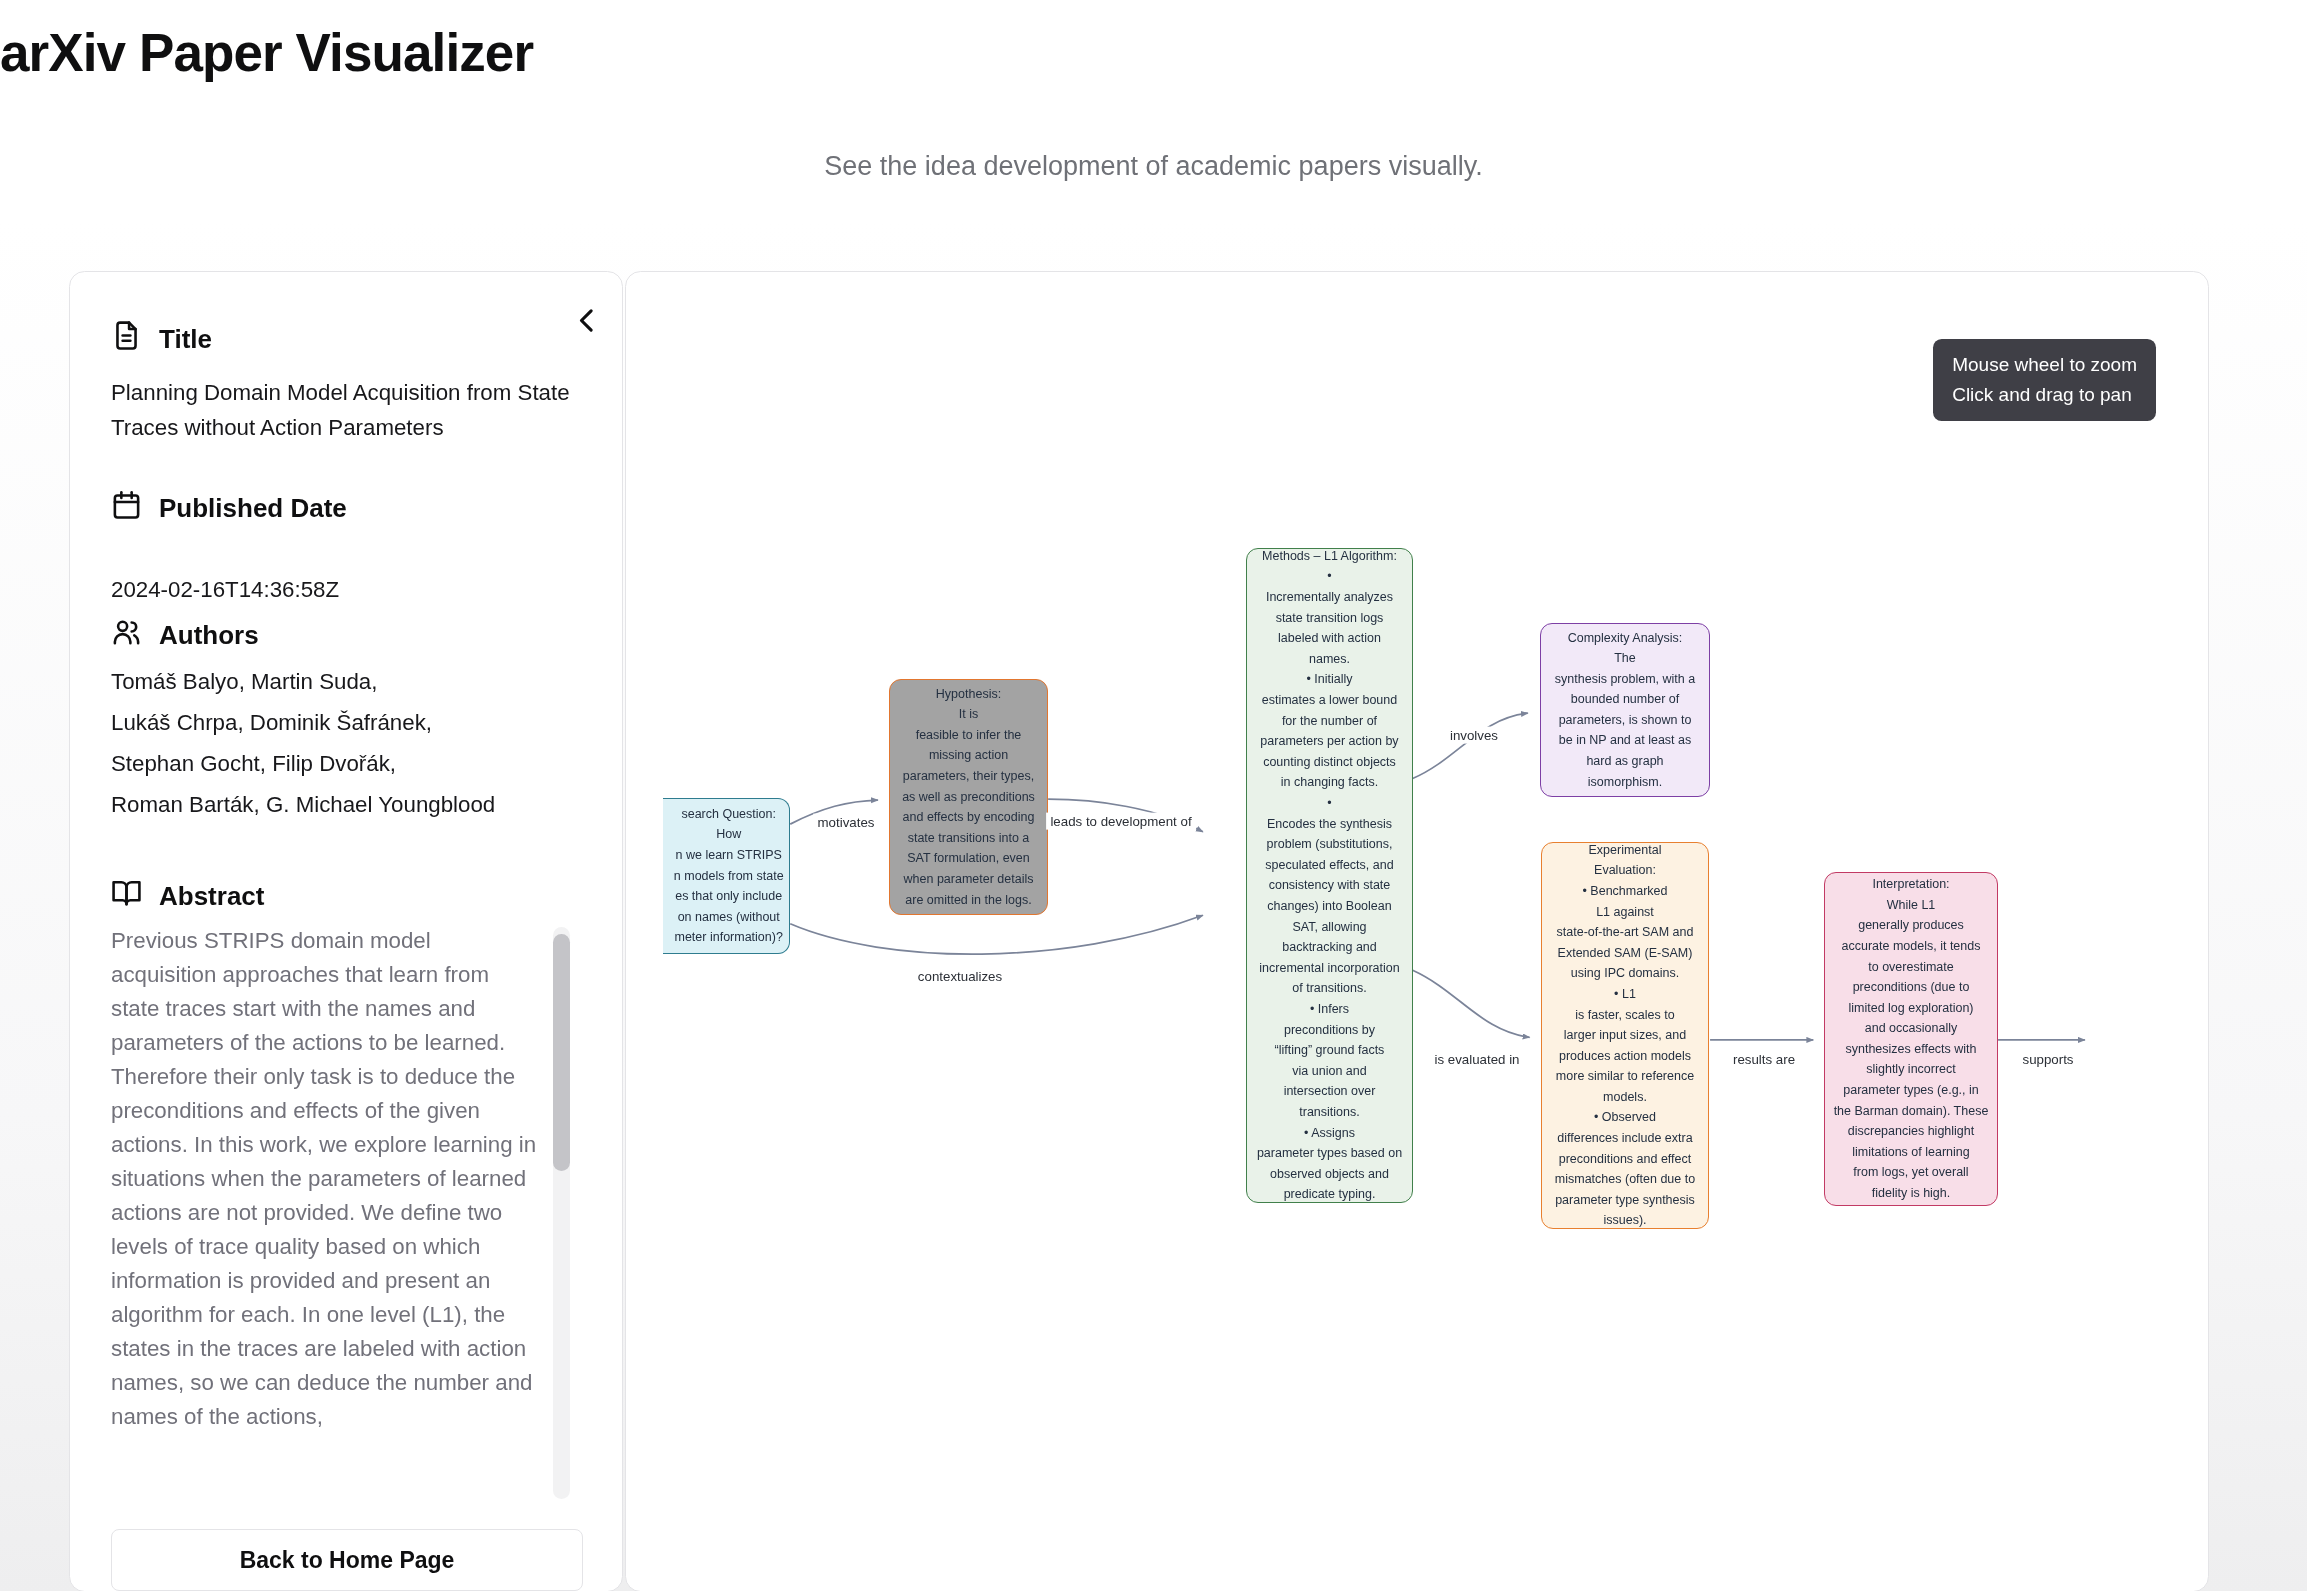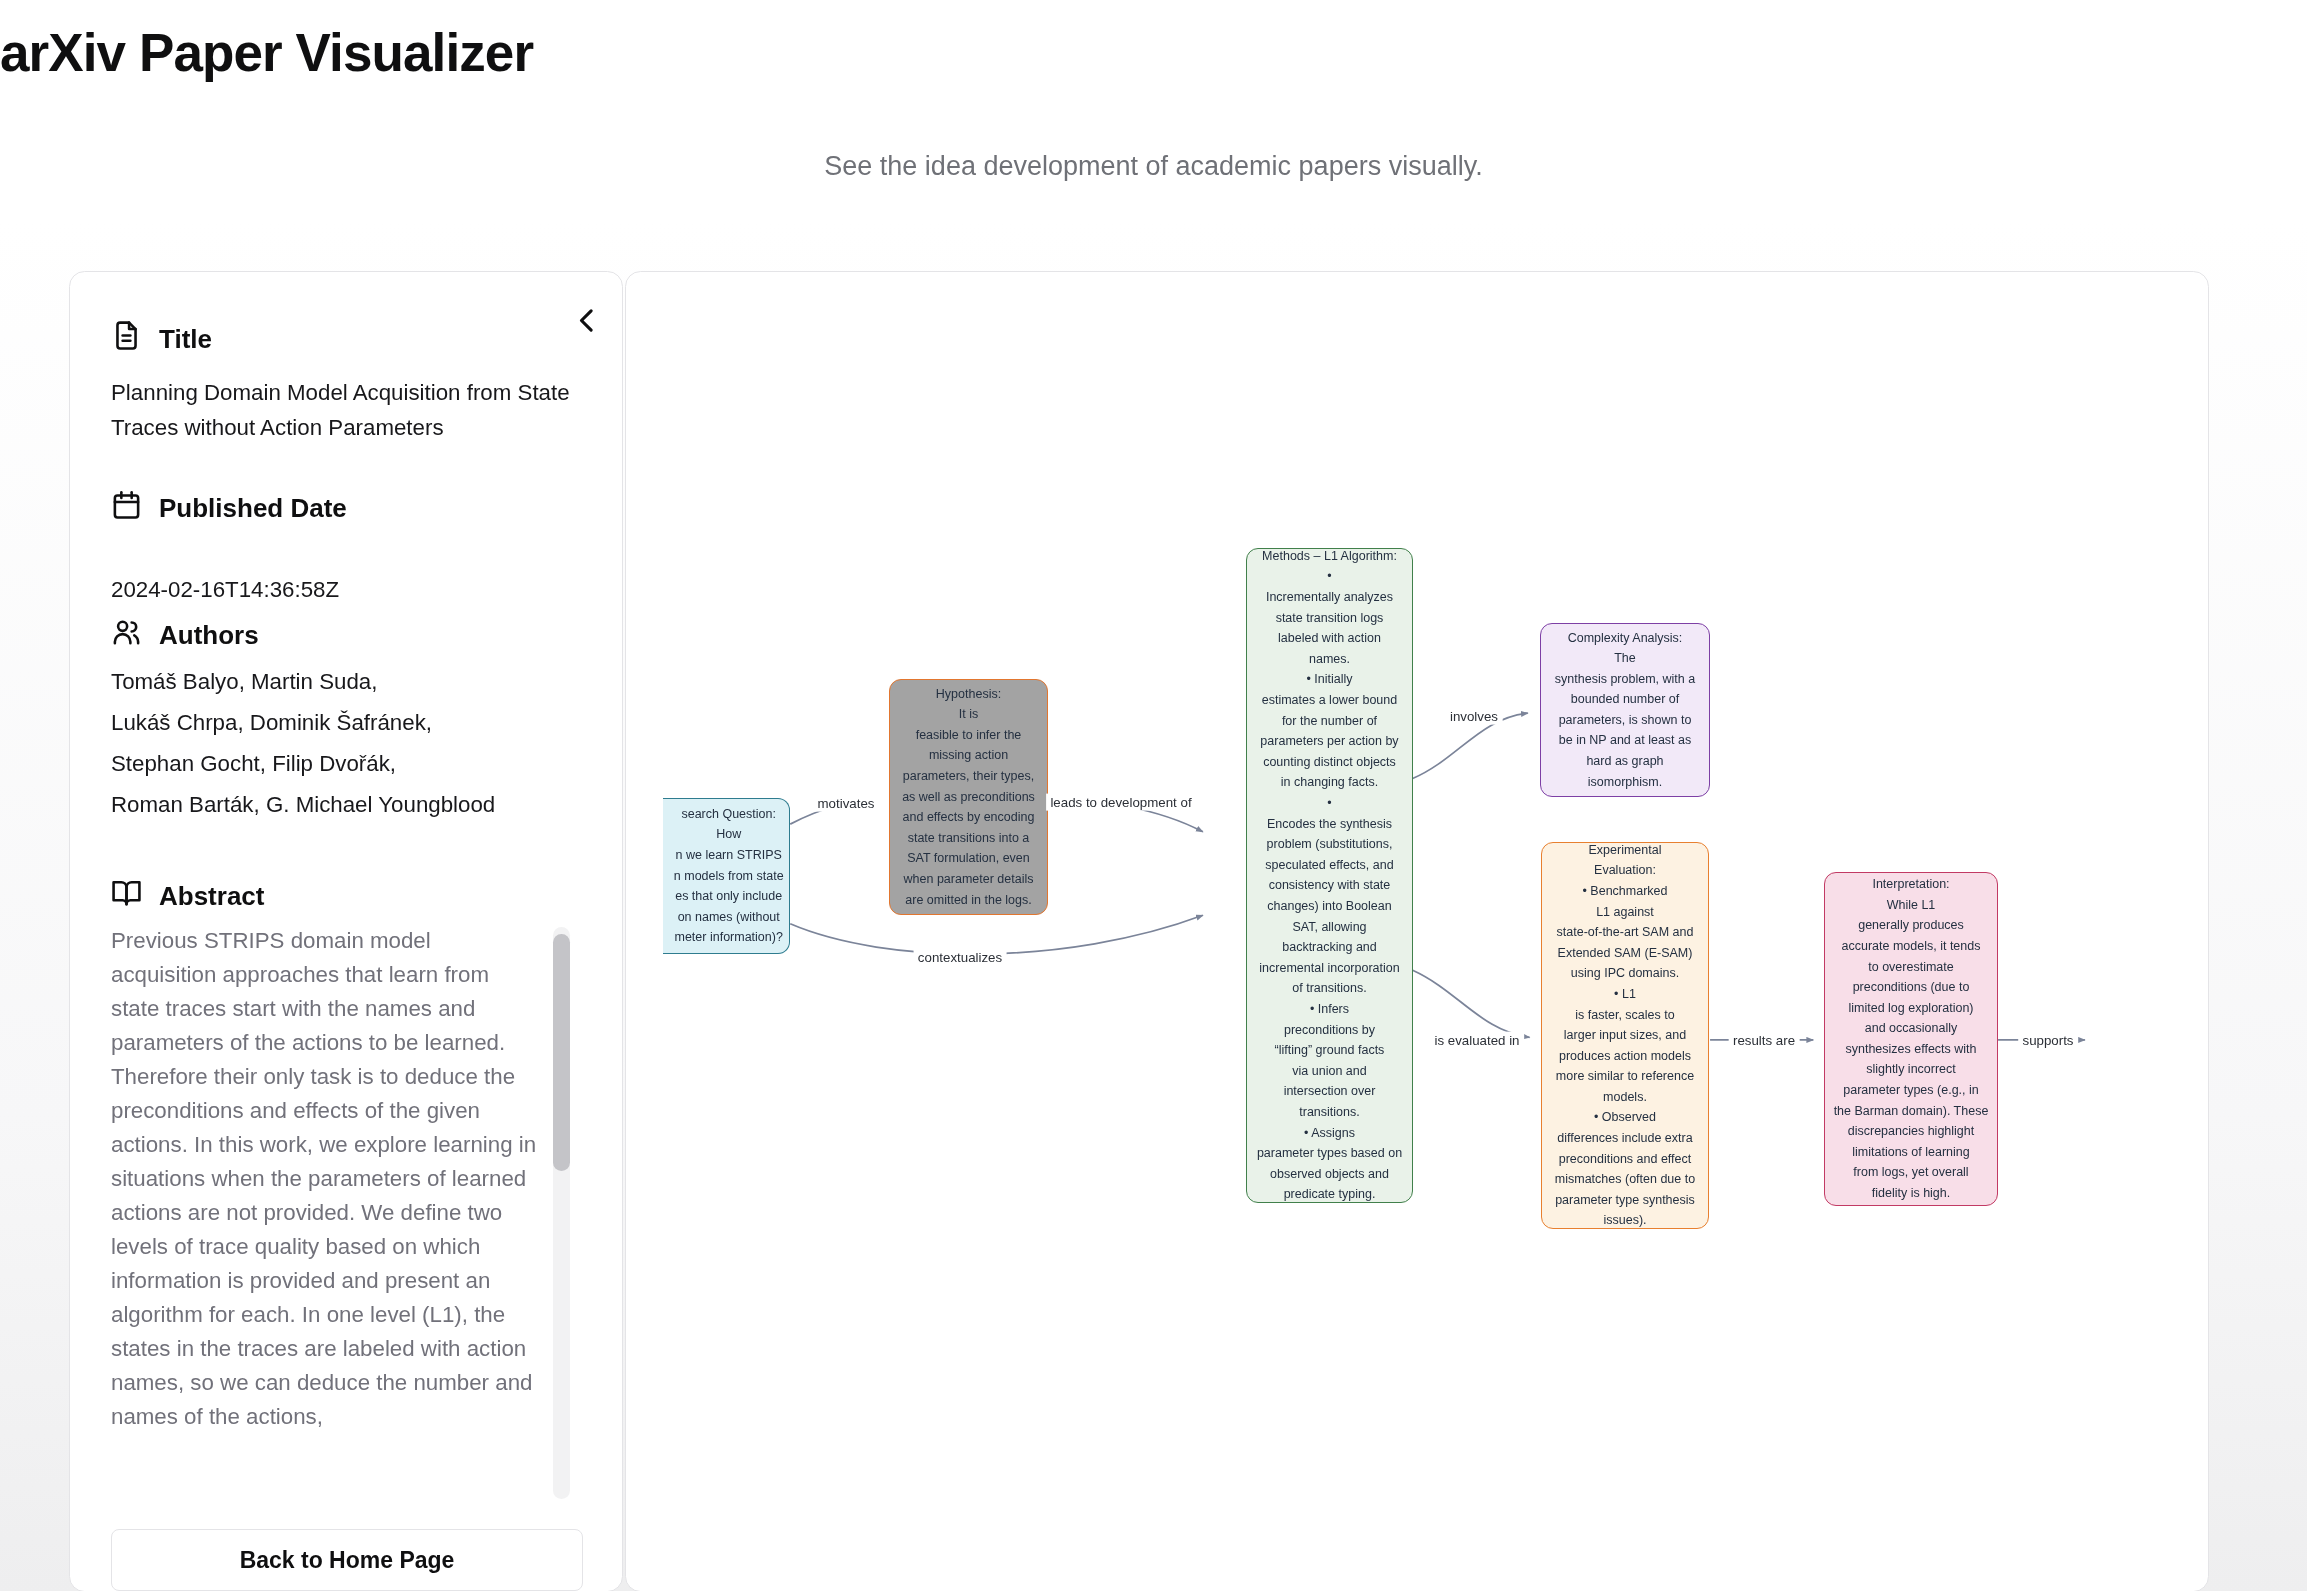--- a/index.html
+++ b/index.html
@@ -90,21 +90,21 @@
   .node-rq       { left:0px;    top:525px; width:127px; height:156px; border-left:0; border-radius:0 12px 12px 0;padding-left:8px; }
   .node-hyp      { left:226px;  top:406px; width:159px; height:236px; }
   .node-methods  { left:583px;  top:275px; width:167px; height:655px; }
   .node-complex  { left:877px; top:350px; width:170px; height:174px; }
   .node-exp      { left:878px; top:569px; width:168px; height:387px; }
   .node-interp   { left:1161px; top:599px; width:174px; height:334px; }
   .node-concl    { left:1433px; top:588px; width:74px;  height:355px; border-right:0; border-radius:12px 0 0 12px; padding:6.9px 0.9px; }
 
   .edge-label {
     position:absolute; transform:translate(-50%,-50%);
-    background:#fff; padding:0.9px 4.3px; font-size:13.3px; color:#2b2f36; white-space:nowrap;
+    background:#fff; padding:0.9px 4.3px; font-size:13.3px; color:#2b2f36; white-space:nowrap;margin-top:19px;
   }
   .lbl-motivates  { left:183px;  top:530px; }
   .lbl-leads      { left:458px;  top:529px; }
   .lbl-context    { left:297px;  top:684px; }
   .lbl-involves   { left:811px;  top:443px; }
   .lbl-evaluated  { left:814px;  top:767px; }
   .lbl-results    { left:1101px; top:767px; }
   .lbl-supports   { left:1385px; top:767px; }
 
   .pan-hint {
@@ -300,14 +300,18 @@
 
     <span class="edge-label lbl-motivates">motivates</span>
     <span class="edge-label lbl-leads">leads to development of</span>
     <span class="edge-label lbl-context">contextualizes</span>
     <span class="edge-label lbl-involves">involves</span>
     <span class="edge-label lbl-evaluated">is evaluated in</span>
     <span class="edge-label lbl-results">results are</span>
     <span class="edge-label lbl-supports">supports</span>
   </div>
 
+  <div class="pan-hint" style="background: rgb(63, 63, 70);">
+    <div>Mouse wheel to zoom</div>
+    <div>Click and drag to pan</div>
+  </div>
 </section>
 
 
 </body></html>

